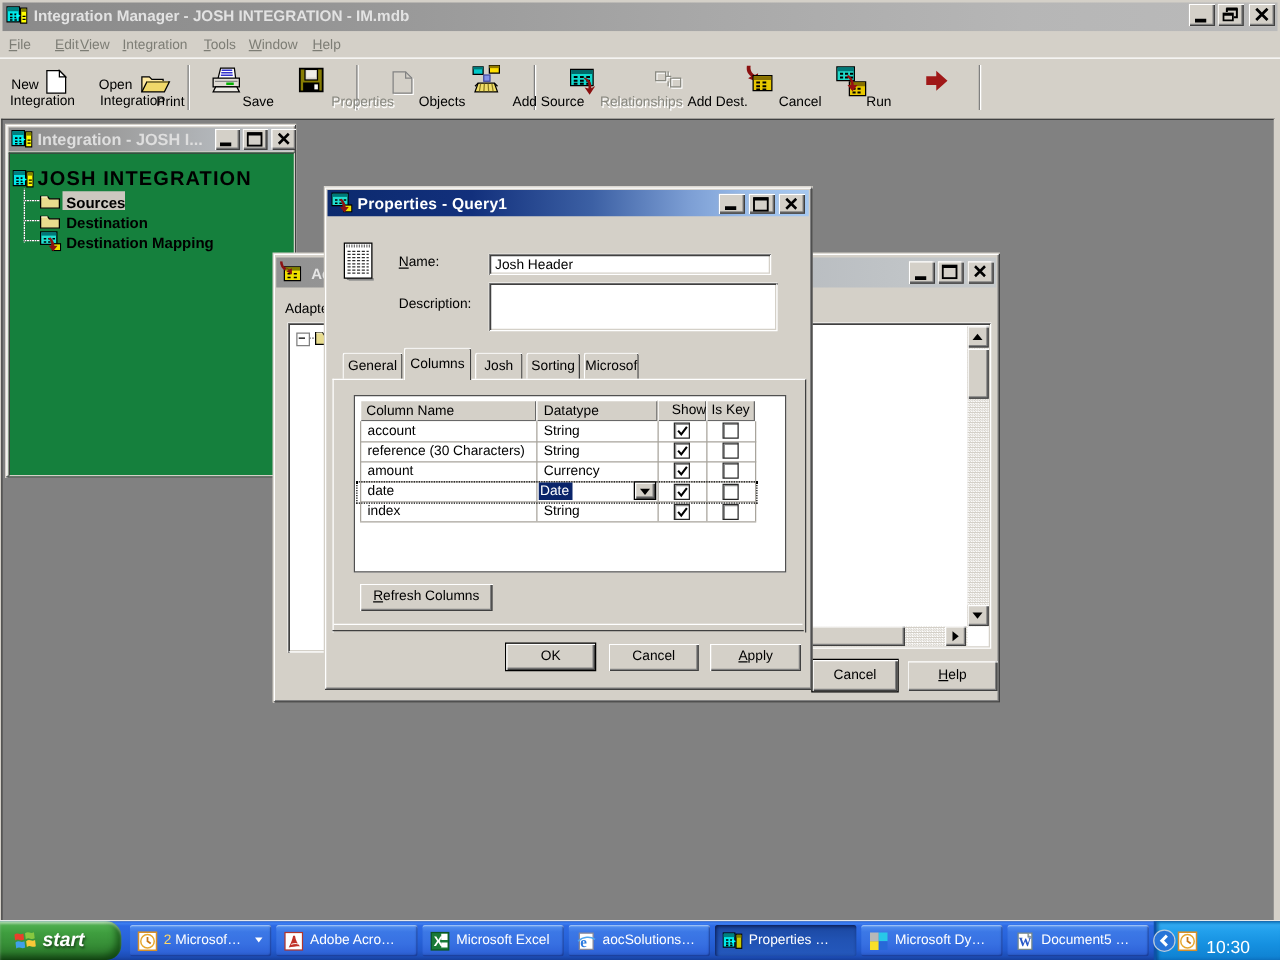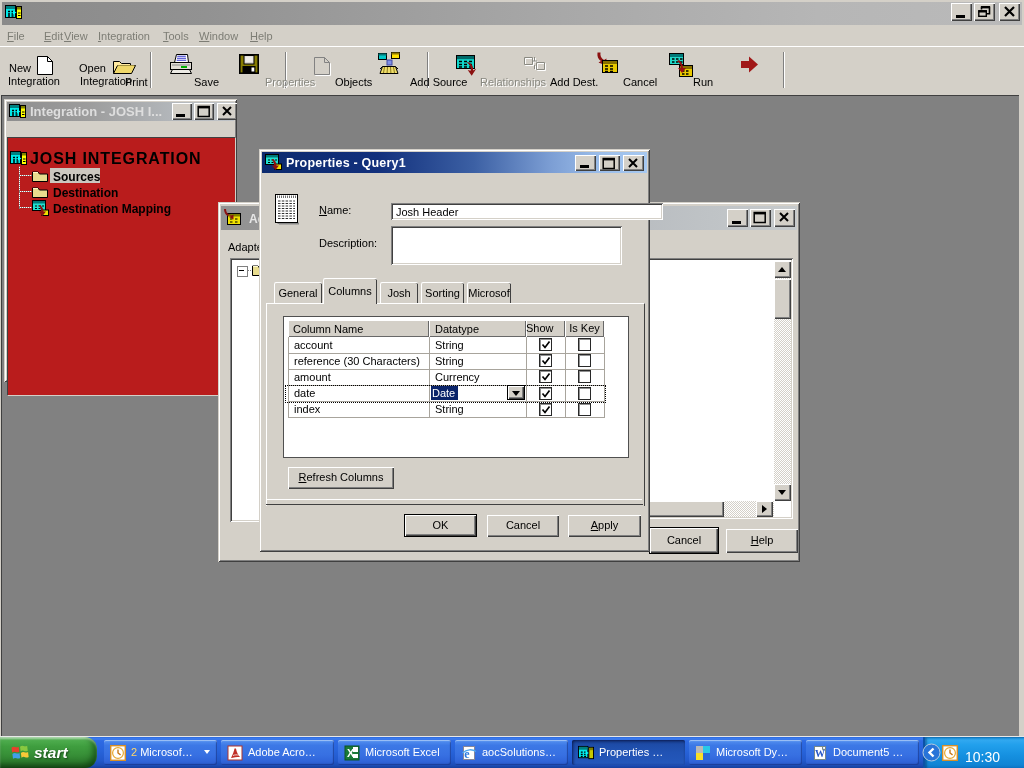--- a/index.html
+++ b/index.html
@@ -36,20 +36,21 @@
 <div class="abs" style="left:2px;top:2px;width:1020px;height:23px;background:linear-gradient(90deg,#8a8a8a,#929292 20%,#a8a8a8 55%,#b6b6b6 80%,#bababa)"></div>
 <div class="abs" style="left:5px;top:4px"><svg width="17" height="17" viewBox="0 0 17 17">
         <rect x="0.5" y="1.5" width="10" height="12" fill="#00e8e8" stroke="#000"></rect>
         <rect x="1" y="2" width="9" height="3" fill="#008080"></rect>
         <path d="M3 7.5 h2 M6.5 7.5 h2 M3 10 h2 M6.5 10 h2 M3 12 h2 M6.5 12 h2" stroke="#000" stroke-width="1.3" fill="none"></path>
         <rect x="11.5" y="2.5" width="5" height="12" fill="#ffff00" stroke="#000"></rect>
         <rect x="12" y="3" width="4" height="2.5" fill="#808000"></rect>
         <path d="M13 9 h2.5 M13 11.5 h2.5" stroke="#000" stroke-width="1" fill="none"></path>
         <path d="M8 6.5 l3.5 2 -3.5 2z" fill="#00ffff"></path>
       </svg></div>
+<div class="abs" style="left:27px;top:6px;font-size:12.2px;font-weight:bold;color:#e2e2e2;letter-spacing:0px">Integration Manager - JOSH INTEGRATION - IM.mdb</div>
 
 <div class="abs capbtn" style="left:951px;top:3px;width:21px;height:18px">
       <div class="abs" style="left:5px;top:12px;width:9px;height:3px;background:#000"></div>
     </div>
 <div class="abs capbtn" style="left:974px;top:3px;width:21px;height:18px">
       <svg class="abs" style="left:3px;top:2px" width="15" height="14" viewBox="0 0 15 14">
         <path d="M4.5 4.5 v-2.2 h8 v6.5 h-2.5" fill="none" stroke="#000" stroke-width="1.6"></path>
         <path d="M4 2.2 h9" stroke="#000" stroke-width="2.4"></path>
         <rect x="1.8" y="5.8" width="7.5" height="5.5" fill="#d4d0c8" stroke="#000" stroke-width="1.4"></rect>
         <path d="M1.5 6.4 h8" stroke="#000" stroke-width="2.2"></path>
@@ -197,21 +198,21 @@
           <rect x="1.2" y="1.5" width="11" height="10" fill="none" stroke="#000" stroke-width="1.5"></rect>
           <path d="M1 2.2 h11.5" stroke="#000" stroke-width="2.4"></path>
         </svg>
       </div>
   <div class="abs capbtn" style="left:213px;top:4px;width:20px;height:17px">
         <svg class="abs" style="left:4px;top:3px" width="12" height="11" viewBox="0 0 12 11">
           <path d="M2 1 L10 9 M10 1 L2 9" stroke="#000" stroke-width="2" fill="none"></path>
         </svg>
       </div>
 
-  <div class="abs" style="left:3px;top:38px;width:227px;height:257px;background:#b91c1c;border:1px solid #404040;border-right-color:#d4d0c8;border-bottom-color:#d4d0c8">
+  <div class="abs" style="left:3px;top:23px;width:227px;height:257px;background:#15803d;border:1px solid #404040;border-right-color:#d4d0c8;border-bottom-color:#d4d0c8">
 
     <div class="abs" style="left:2px;top:12px"><svg width="17" height="17" viewBox="0 0 17 17">
             <rect x="0.5" y="1.5" width="10" height="12" fill="#00e8e8" stroke="#000"></rect>
             <rect x="1" y="2" width="9" height="3" fill="#008080"></rect>
             <path d="M3 7.5 h2 M6.5 7.5 h2 M3 10 h2 M6.5 10 h2 M3 12 h2 M6.5 12 h2" stroke="#000" stroke-width="1.3" fill="none"></path>
             <rect x="11.5" y="2.5" width="5" height="12" fill="#ffff00" stroke="#000"></rect>
             <rect x="12" y="3" width="4" height="2.5" fill="#808000"></rect>
             <path d="M13 9 h2.5 M13 11.5 h2.5" stroke="#000" stroke-width="1" fill="none"></path>
             <path d="M8 6.5 l3.5 2 -3.5 2z" fill="#00ffff"></path>
           </svg></div>
@@ -330,21 +331,21 @@
           <rect x="3.5" y="5" width="2" height="26" fill="#888"></rect>
           <rect x="5" y="29.5" width="20" height="2" fill="#888"></rect>
           <rect x="1.5" y="1.5" width="22" height="28" fill="#fff" stroke="#000"></rect>
           <path d="M3.5 2.5 v2.5 M5.5 2.5 v2.5 M7.5 2.5 v2.5 M9.5 2.5 v2.5 M11.5 2.5 v2.5 M13.5 2.5 v2.5 M15.5 2.5 v2.5 M17.5 2.5 v2.5 M19.5 2.5 v2.5 M21.5 2.5 v2.5" stroke="#707070" fill="none"></path>
           <g stroke="#303030" stroke-dasharray="2.5 1.3">
             <path d="M4 8 h17 M4 10.5 h17 M4 13 h17 M4 15.5 h17 M4 18 h17 M4 20.5 h17 M4 23 h17 M4 25.5 h17"></path>
           </g>
         </svg></div>
 
   <div class="abs" style="left:60px;top:55px"><u>N</u>ame:</div>
-  <div class="abs sunk" style="left:132px;top:54px;width:272px;height:17px">
+  <div class="abs sunk" style="left:132px;top:54px;width:226px;height:17px">
         <div class="abs" style="left:5px;top:3px">Josh Header</div>
       </div>
   <div class="abs" style="left:60px;top:88px">Description:</div>
   <div class="abs sunk" style="left:132px;top:77px;width:231px;height:39px"></div>
 
   <div class="tab" style="left:15px;top:133px;width:48px;height:21px;line-height:21px">General</div>
   <div class="tab" style="left:64px;top:129px;width:54px;height:25px;line-height:25px;z-index:2;box-shadow:inset 1px 0 0 #fff,inset -1px 0 0 #404040,0 2px 0 #d4d0c8">Columns</div>
   <div class="tab" style="left:121px;top:133px;width:38px;height:21px;line-height:21px">Josh</div>
   <div class="tab" style="left:162px;top:133px;width:43px;height:21px;line-height:21px">Sorting</div>
   <div class="tab" style="left:208px;top:133px;width:44px;height:21px;line-height:21px">Microsof</div>
@@ -355,21 +356,21 @@
 
   <div class="abs" style="left:24px;top:167px;width:344px;height:140px;background:#fff;border:1px solid #505050"></div>
 
   <div id="gridarea">
     <div class="abs" style="left:29px;top:171px;width:141px;height:17px;background:#d4d0c8;box-shadow:inset 1px 1px 0 #fff,inset -1px -1px 0 #686868">
           <span class="abs" style="left:5px;top:3px">Column Name</span>
         </div>
     <div class="abs" style="left:170px;top:171px;width:97px;height:17px;background:#d4d0c8;box-shadow:inset 1px 1px 0 #fff,inset -1px -1px 0 #686868">
           <span class="abs" style="left:6px;top:3px">Datatype</span>
         </div>
-    <div class="abs" style="left:267px;top:171px;width:39px;height:17px;background:#d4d0c8;box-shadow:inset 1px 1px 0 #fff,inset -1px -1px 0 #686868;text-align:left;line-height:17px">Show</div>
+    <div class="abs" style="left:267px;top:171px;width:39px;height:17px;background:#d4d0c8;box-shadow:inset 1px 1px 0 #fff,inset -1px -1px 0 #686868;text-align:right;line-height:17px">Show</div>
     <div class="abs" style="left:306px;top:171px;width:39px;height:17px;background:#d4d0c8;box-shadow:inset 1px 1px 0 #fff,inset -1px -1px 0 #686868;text-align:center;line-height:17px">Is Key</div>
 
     <div class="abs" style="left:29px;top:188px;width:1px;height:80px;background:#a8a49c"></div>
     <div class="abs" style="left:170px;top:188px;width:1px;height:80px;background:#a8a49c"></div>
     <div class="abs" style="left:267px;top:188px;width:1px;height:80px;background:#a8a49c"></div>
     <div class="abs" style="left:306px;top:188px;width:1px;height:80px;background:#a8a49c"></div>
     <div class="abs" style="left:345px;top:188px;width:1px;height:80px;background:#a8a49c"></div>
 
     <div class="abs" style="left:29px;top:204px;width:317px;height:1px;background:#a8a49c"></div>
     <div class="abs" style="left:29px;top:220px;width:317px;height:1px;background:#a8a49c"></div>

